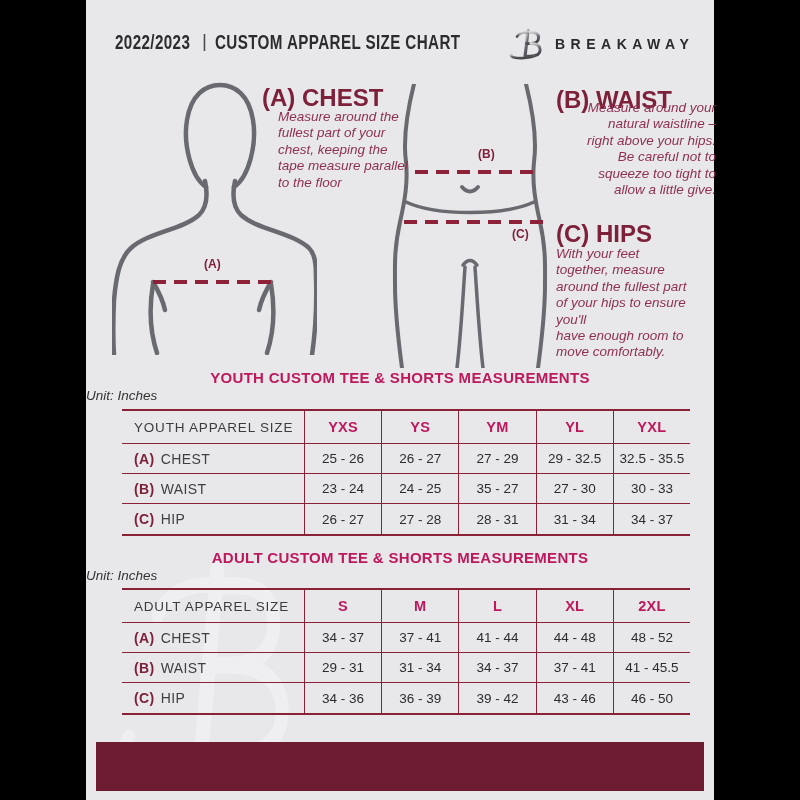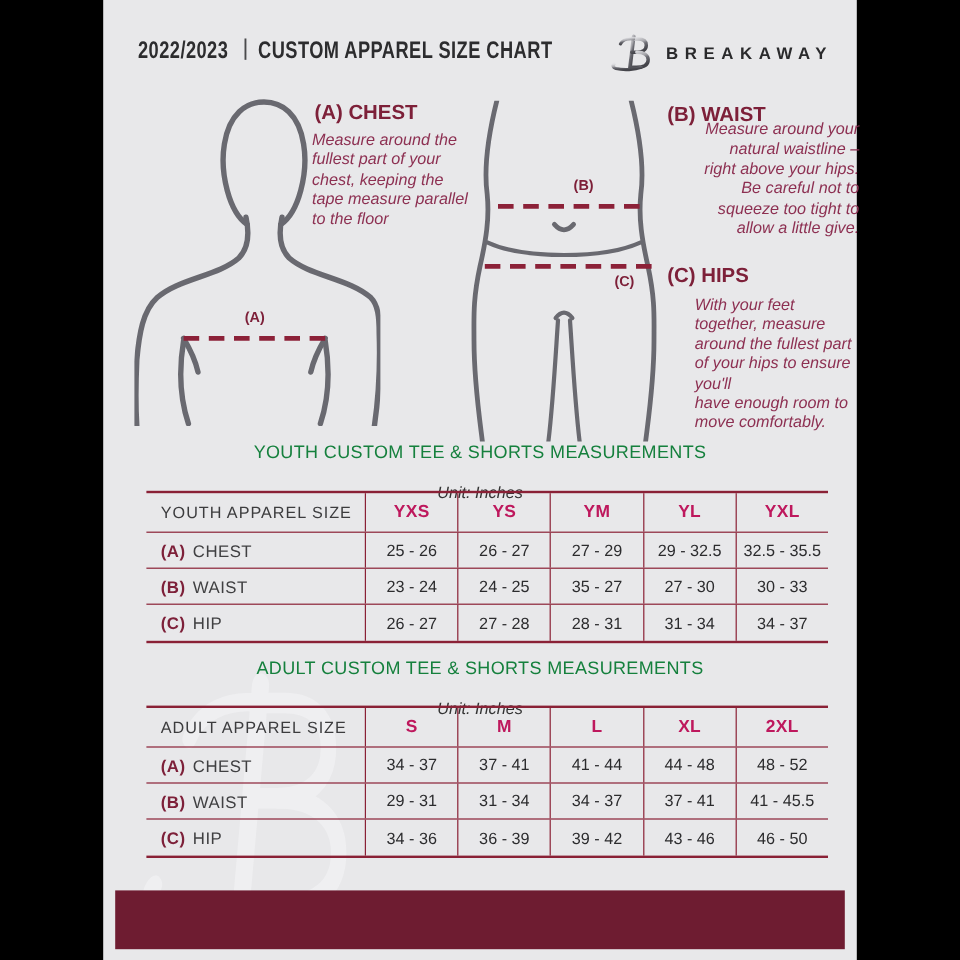--- a/index.html
+++ b/index.html
@@ -18,32 +18,32 @@
   .stage{position:relative;width:800px;height:612px;background:#000;}
   .doc{position:absolute;left:86px;top:0;width:628px;height:800px;background:var(--bg);}
 
   
   .hdr-txt{position:absolute;font-weight:bold;font-size:20px;color:var(--ink);
            transform:scaleX(0.76);transform-origin:left center;white-space:nowrap;letter-spacing:.5px;}
   .hdr-divider{position:absolute;font-size:19px;font-weight:400;color:#4a4a4c;}
   .brand{position:absolute;font-weight:bold;font-size:14px;letter-spacing:5.5px;color:#2a2a2c;white-space:nowrap;}
 
   
-  .guide-head{position:absolute;font-weight:bold;font-size:17px;color:var(--maroon);white-space:nowrap;}
+  .guide-head{position:absolute;font-weight:bold;font-size:24px;color:var(--maroon);white-space:nowrap;}
   .guide-body{position:absolute;font-style:italic;font-size:13.5px;line-height:16.4px;
               color:var(--maroon-body);white-space:pre-line;width:160px;}
   .fig{position:absolute;}
   .fig svg{display:block;width:100%;height:100%;}
   .fig-marker{position:absolute;font-weight:bold;font-size:12px;color:var(--maroon);}
 
   
-  .sec-title{position:absolute;left:0;width:100%;text-align:center;font-weight:normal;
-             font-size:15px;letter-spacing:.3px;color:#15803d;}
-  .sec-unit{position:absolute;left:0;width:100%;text-align:center;font-style:italic;
-            font-size:13.5px;color:#333;margin-top:15px;}
+  .sec-title{position:absolute;left:0;width:100%;text-align:center;font-weight:bold;
+             font-size:15px;letter-spacing:.3px;color:#be185d;}
+  .sec-unit{position:absolute;left:0;width:100%;text-align:left;font-style:italic;
+            font-size:13.5px;color:#333;}
 
   
   .size-table{position:absolute;left:36px;width:568px;
               border-top:2px solid var(--line);border-bottom:2px solid var(--line);}
   .tr{display:grid;grid-template-columns:182px repeat(5,1fr);height:30px;
       border-bottom:1.5px solid var(--line);}
   .tr.head{height:33px;}
   .tr:last-child{border-bottom:none;}
   .td{display:flex;align-items:center;justify-content:center;border-left:1.5px solid var(--line);
       font-size:13.5px;color:var(--ink);}
@@ -125,36 +125,36 @@
           <path d="M85 183 C87 212 89 250 93 284" stroke-width="3.5"></path>
         </g>
         <path d="M25 88 L145 88" fill="none" stroke="#8c2138" stroke-width="4" stroke-dasharray="13 8"></path>
         <path d="M14 138 L156 138" fill="none" stroke="#8c2138" stroke-width="4" stroke-dasharray="13 8"></path>
       </svg>
       <span class="fig-marker" style="left:88px;top:63px;">(B)</span>
       <span class="fig-marker" style="left:122px;top:143px;">(C)</span>
     </div>
 
     <div class="guide-head" style="left:176px;top:84px;">(A) CHEST</div>
-    <div class="guide-body" style="left:174px;top:109px;">Measure around the
+    <div class="guide-body" style="left:192px;top:109px;">Measure around the
 fullest part of your
 chest, keeping the
 tape measure parallel
 to the floor</div>
 
     <div class="guide-head" style="left:470px;top:86px;">(B) WAIST</div>
     <div class="guide-body" style="left:470px;top:100px;text-align:right;">Measure around your
 natural waistline –
 right above your hips.
 Be careful not to
 squeeze too tight to
 allow a little give.</div>
 
     <div class="guide-head" style="left:470px;top:220px;text-align:center;">(C) HIPS</div>
-    <div class="guide-body" style="left:470px;top:246px;margin-left:23px;">With your feet
+    <div class="guide-body" style="left:470px;top:246px;">With your feet
 together, measure
 around the fullest part
 of your hips to ensure
 you'll
 have enough room to
 move comfortably.</div>
 
     <div class="sec-title" style="top:369px;">YOUTH CUSTOM TEE &amp; SHORTS MEASUREMENTS</div>
     <div class="sec-unit" style="top:388px;">Unit: Inches</div>
 

